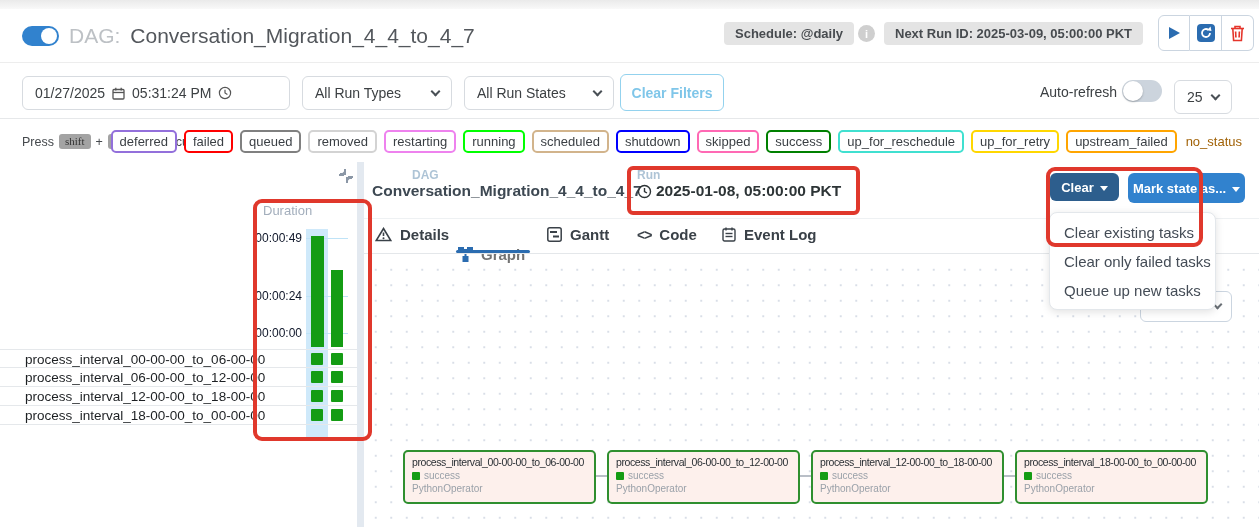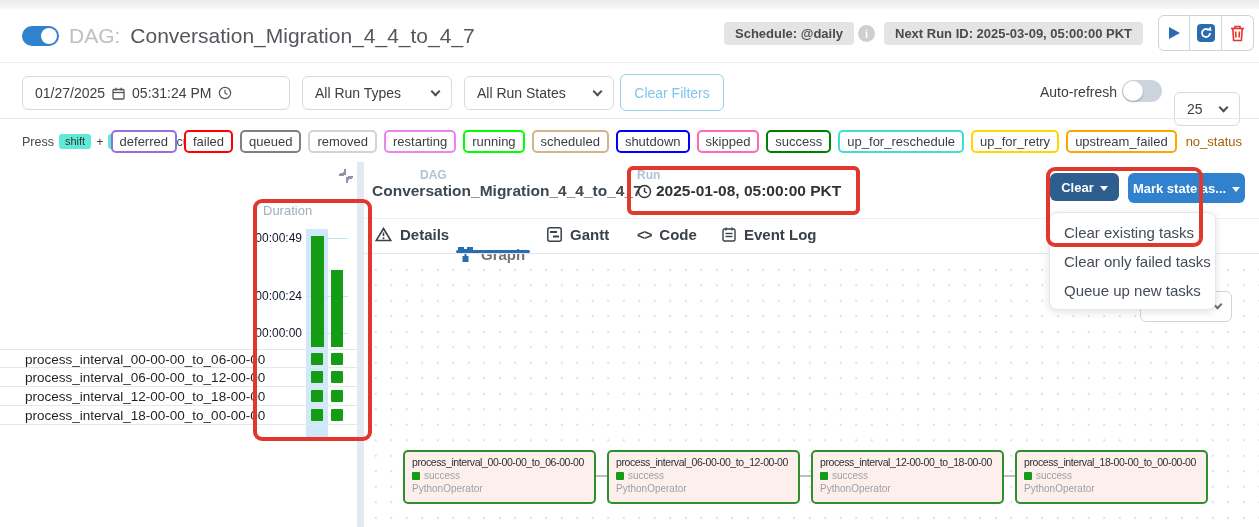--- a/index.html
+++ b/index.html
@@ -36,36 +36,36 @@
 
   
   .flt-line { left:0; top:118px; width:1259px; height:1px; background:#e6e8ea; }
   .input-box { height:34px; border:1px solid #d7dbe0; border-radius:6px; background:#fff;
     display:flex; align-items:center; font-size:14px; color:#3c4043; }
   .dt-box { left:22px; top:76px; width:268px; padding:0 12px; gap:7px; }
   .sel-box { padding:0 12px; justify-content:space-between; cursor:pointer; }
   .run-types  { left:302px; top:76px; width:150px; }
   .run-states { left:464px; top:76px; width:150px; }
   .clear-filters { left:620px; top:74px; width:104px; height:37px; border:1px solid #93d2ee;
-    border-radius:6px; background:#fff; color:#7fc6e9; font-weight:normal; font-size:14px;
+    border-radius:6px; background:#fff; color:#7fc6e9; font-weight:bold; font-size:14px;
     display:flex; align-items:center; justify-content:center; cursor:pointer; }
   .ar-label { left:1040px; top:84px; font-size:14px; color:#3c4043; }
   .toggle-off { left:1122px; top:80px; width:40px; height:22px; border-radius:12px;
     background:#ccd4dd; position:absolute; cursor:pointer; }
   .toggle-off .knob { position:absolute; left:1px; top:1px; width:20px; height:20px;
     border-radius:50%; background:#fff; box-shadow:0 1px 2px rgba(0,0,0,.25); }
-  .page-size { left:1174px; top:92px; width:66px; }
+  .page-size { left:1174px; top:80px; width:58px; }
   .chev { width:7px; height:7px; border-right:2px solid #4a5056; border-bottom:2px solid #4a5056;
     transform:rotate(45deg); margin-top:-4px; flex:0 0 auto; }
 
   
   .shortcut { left:22px; top:134px; font-size:12.5px; color:#45494d;
     display:flex; align-items:center; gap:5px; }
-  .kbd { background:#5eead4; border-radius:3px; padding:1px 6px 2px;
-    font-family:Liberation Sans, sans-serif; font-size:11px; color:#333; }
+  .kbd { background:#a3a3a3; border-radius:3px; padding:1px 6px 2px;
+    font-family:Liberation Serif, serif; font-size:11px; color:#333; }
   .legend { right:15px; top:130px; display:flex; align-items:center; gap:7px; }
   .lg { border:2px solid #999; border-radius:5px; padding:2px 7px; font-size:13px;
     color:#3a3f44; white-space:nowrap; background:#fff; }
   .lg.no-border { border:none; color:#a16207; padding:2px 2px;text-align:center; }
 
   
   .collapse-ic { left:336px; top:166px; width:20px; height:20px; cursor:pointer; }
   .dur-label { left:263px; top:203px; font-size:13px; color:#a3aebc; }
   .tick { width:64px; text-align:right; font-size:12px; color:#0f172a; position:absolute; left:238px; }
   .gridline { position:absolute; left:306px; width:42px; height:1px; background:#bfe3f7; }
@@ -77,21 +77,21 @@
   .task-row { position:relative; height:19px; border-bottom:1px solid #e5e8eb; }
   .task-rows .task-row:first-child { border-top:1px solid #e5e8eb; }
   .task-name { position:absolute; left:25px; top:2px; font-size:13.5px; color:#1d2023;
     white-space:nowrap; }
   .sq { position:absolute; top:3px; width:12px; height:12px; background:#149c14; border-radius:1px; }
   .sq.c1 { left:311px; } .sq.c2 { left:331px; }
   .divider { left:357px; top:162px; width:7px; height:365px; background:#e3e9f0; }
 
   
   .mini-label { font-size:12px; font-weight:bold; color:#aec4d6; }
-  .dag-lbl { left:372px; top:168px;padding-left:48px; }
+  .dag-lbl { left:364px; top:168px;padding-left:48px; }
   .dag-name { left:372px; top:182px; font-size:15.5px; font-weight:bold; color:#3d4852;
     white-space:nowrap; }
   .run-lbl { left:637px; top:168px; }
   .run-row { left:637px; top:182px; display:flex; align-items:center; gap:4px; }
   .run-val { font-size:15.5px; font-weight:bold; color:#2d3436; white-space:nowrap; }
   .hdr2-line { left:364px; top:218px; width:895px; height:1px; background:#eef1f3; }
   .btn { border:none; border-radius:6px; color:#fff; font-size:13px; font-weight:bold;
     display:flex; align-items:center; justify-content:center; gap:6px; cursor:pointer; }
   .clear-btn { left:1050px; top:173px; width:69px; height:28px; background:#2d5e8d; }
   .mark-btn  { left:1128px; top:173px; width:117px; height:30px; background:#3182ce; }

